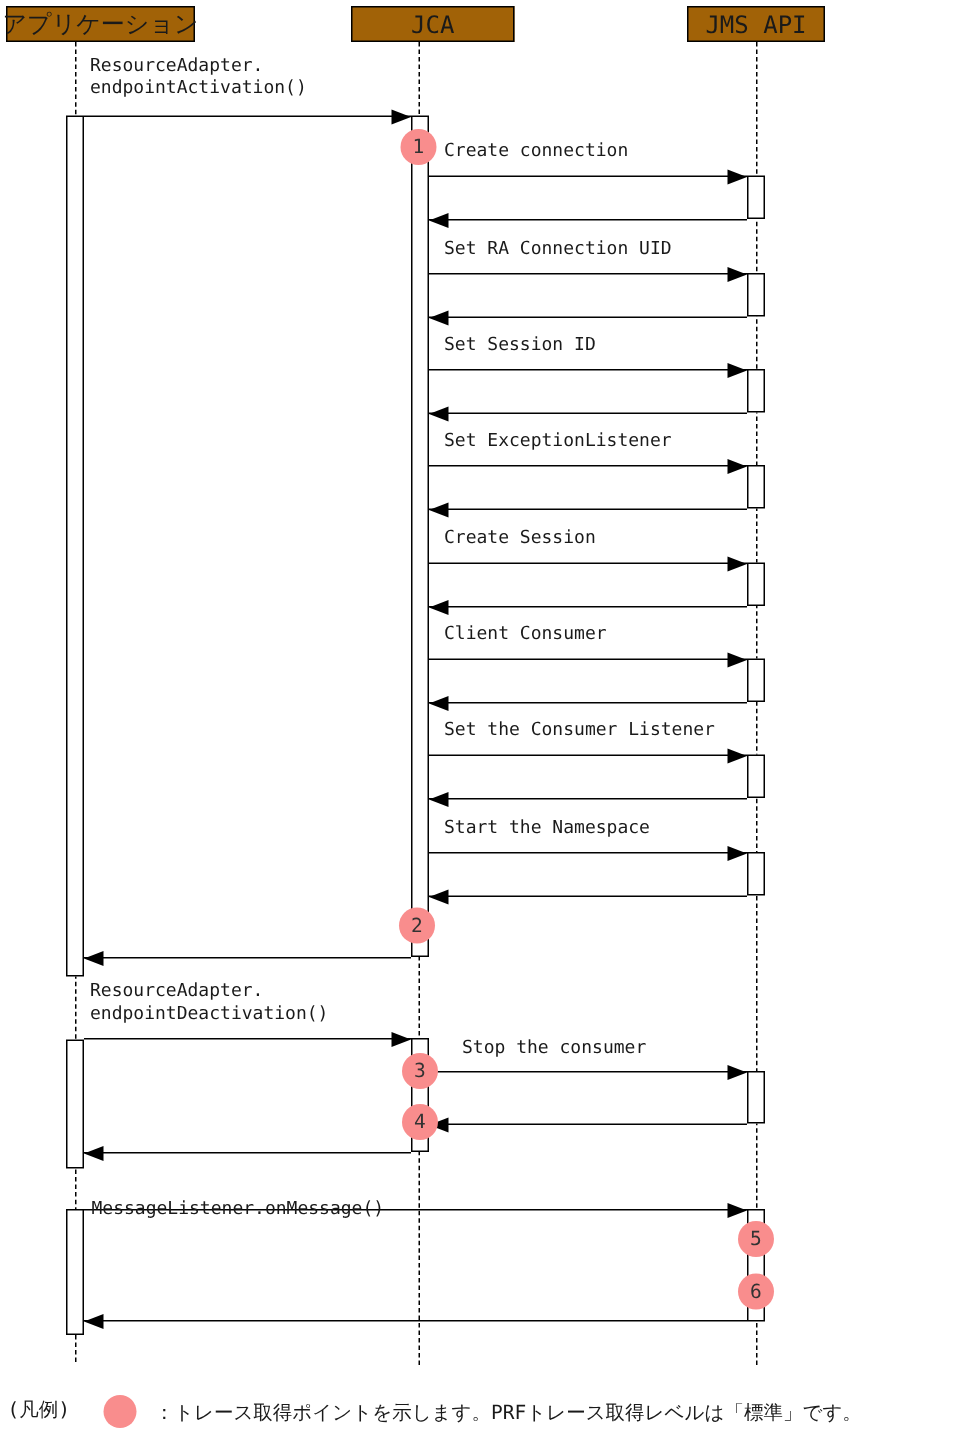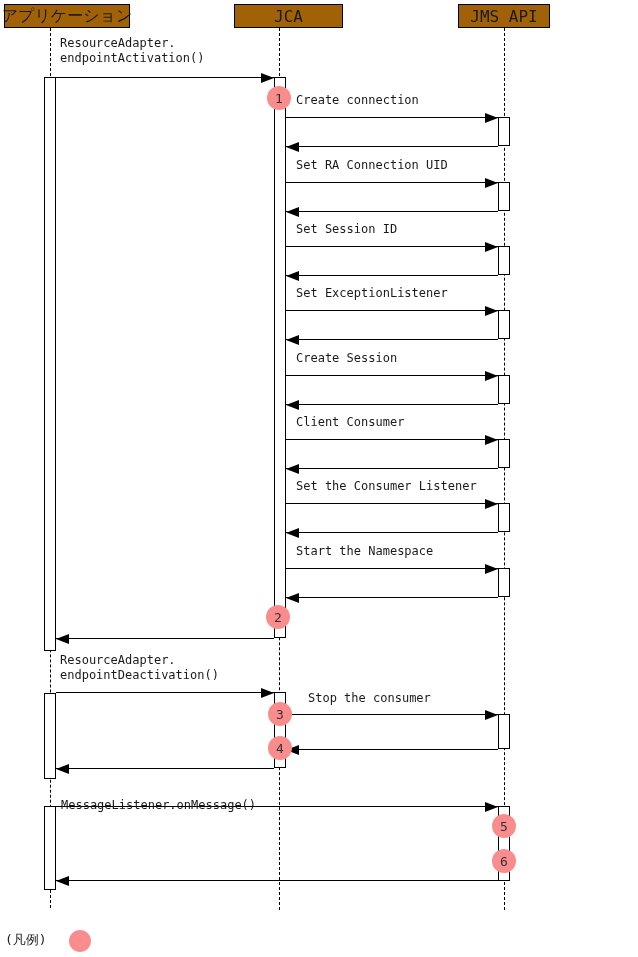--- a/index.html
+++ b/index.html
@@ -144,15 +144,16 @@
   <div class="tp" style="left:267px;top:86px;">1</div>
   <div class="tp" style="left:266px;top:605px;">2</div>
   <div class="tp" style="left:268px;top:702px;">3</div>
   <div class="tp" style="left:268px;top:736px;">4</div>
   <div class="tp" style="left:492px;top:814px;">5</div>
   <div class="tp" style="left:492px;top:849px;">6</div>
 
   <div class="legend">
     <span class="legend-label">(凡例)</span>
     <span class="legend-marker"></span>
+    <span class="legend-text">：トレース取得ポイントを示します。PRFトレース取得レベルは「標準」です。</span>
   </div>
 
 </div>
 
 </body></html>

